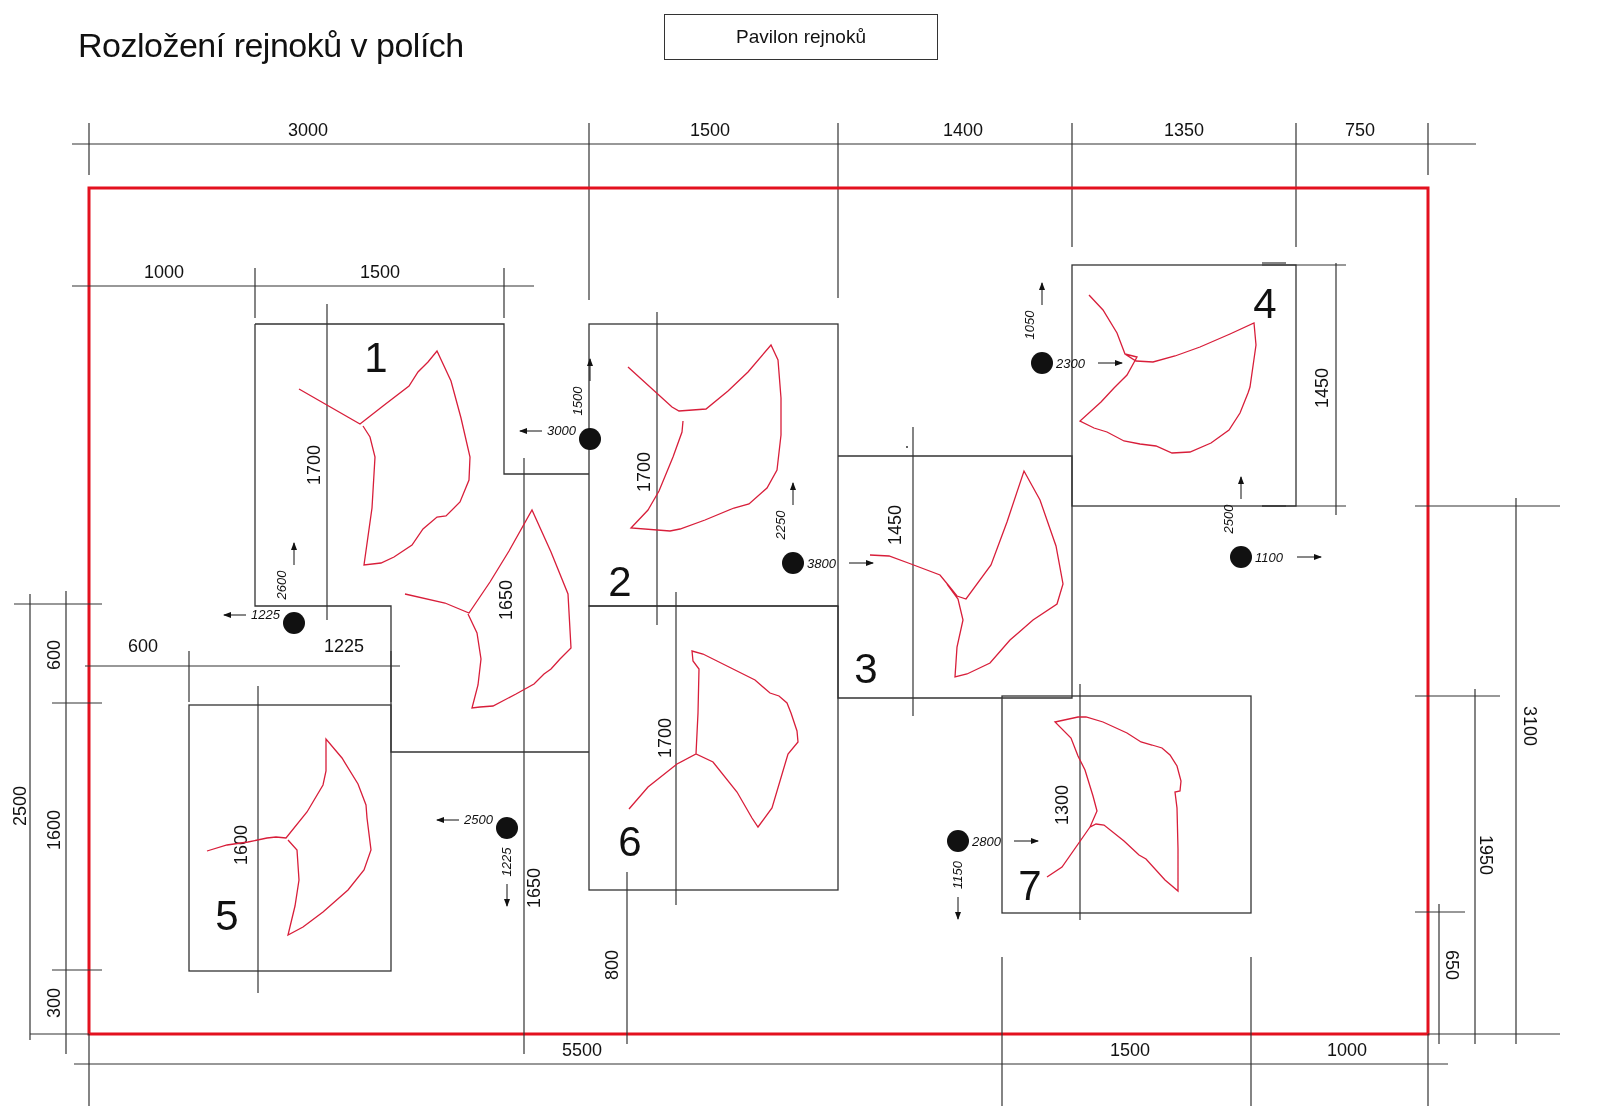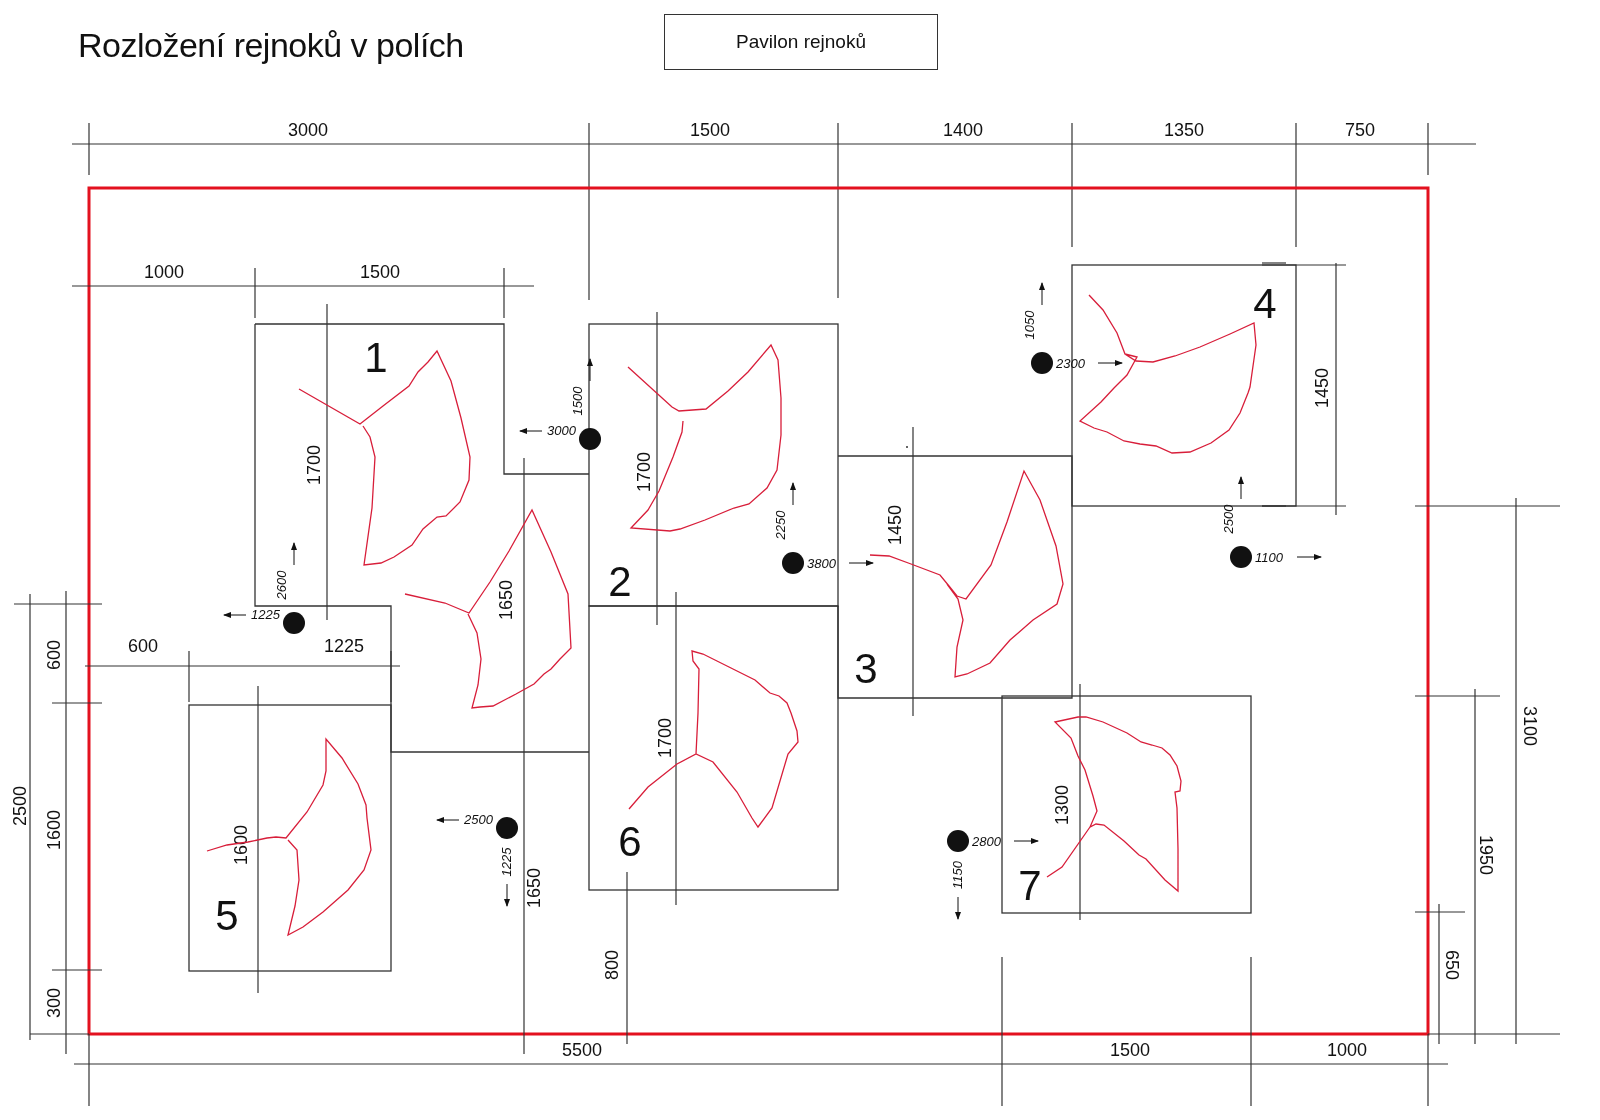--- a/index.html
+++ b/index.html
@@ -1,18 +1,18 @@
 <!DOCTYPE html>
 <html><head>
 <meta charset="utf-8">
 <style>
   html, body { margin:0; padding:0; background:#ffffff; }
   body { width:1600px; height:1120px; position:relative; overflow:hidden; font-family:"Liberation Sans", sans-serif; }
   #title { position:absolute; left:78px; top:26px; font-size:34px; color:#111; font-family:Liberation Sans, sans-serif; font-weight:300; letter-spacing:-0.5px; }
-  #pavilion { position:absolute; left:664px; top:14px; width:274px; height:56px; border:1.3px solid #333; box-sizing:border-box; display:flex; align-items:center; justify-content:center; font-size:19px; color:#111; }
+  #pavilion { position:absolute; left:664px; top:14px; width:274px; height:46px; border:1.3px solid #333; box-sizing:border-box; display:flex; align-items:center; justify-content:center; font-size:19px; color:#111; }
   svg#plan { position:absolute; left:0; top:0; }
   .dim { font-family:"Liberation Sans", sans-serif; font-size:18px; fill:#111; }
   .lbl { font-family:"Liberation Sans", sans-serif; font-size:42px; fill:#111; }
   .pt  { font-family:"Liberation Sans", sans-serif; font-size:13px; font-style:italic; fill:#111; }
   .ln  { stroke:#333; stroke-width:1.2; fill:none; }
   .box { stroke:#333; stroke-width:1.3; fill:none; }
   .ray { stroke:#d81e3a; stroke-width:1.3; fill:none; }
   .border { stroke:#e3111f; stroke-width:3; fill:none; }
 </style>
 </head>

